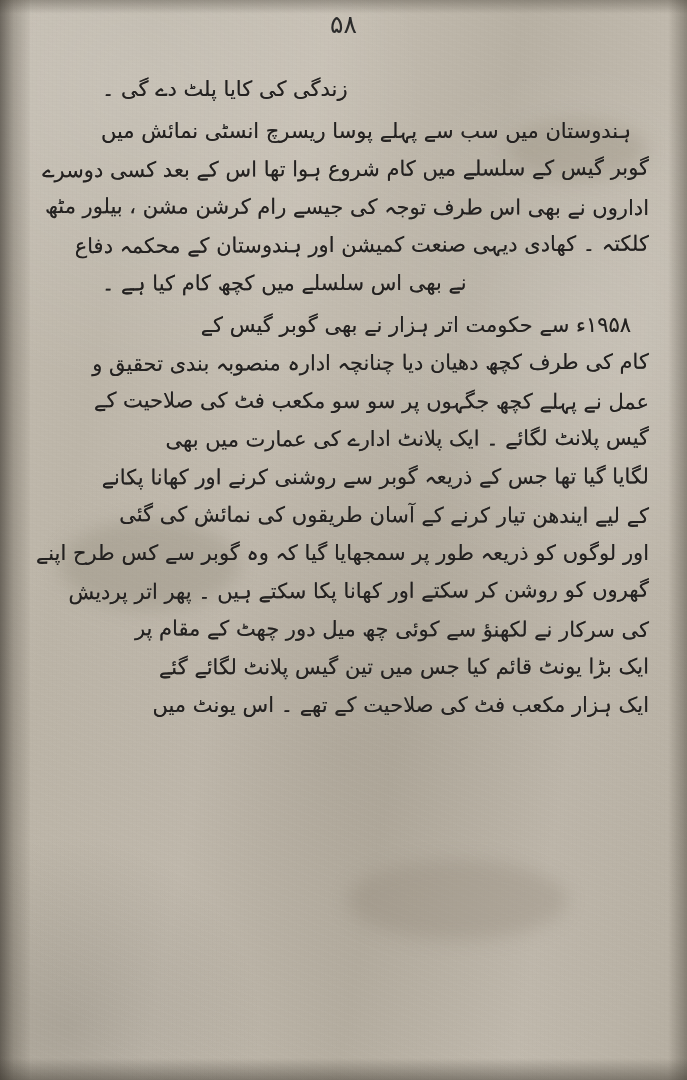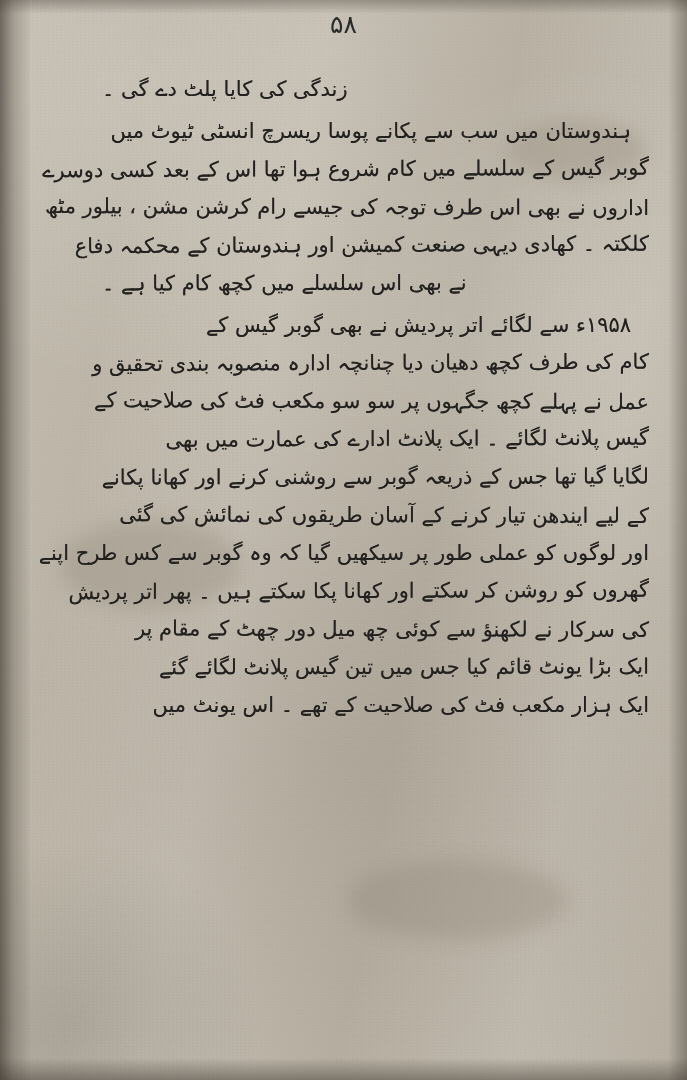--- a/index.html
+++ b/index.html
@@ -131,35 +131,35 @@
   <div class="content">
     <div class="folio">۵۸</div>
 
     <div class="body-text">
 
       <div class="para">
         <span class="line short-right">زندگی کی کایا پلٹ دے گی ۔</span>
       </div>
 
       <div class="para">
-        <span class="line indent-1">ہندوستان میں سب سے پکانے پوسا ریسرچ انسٹی ٹیوٹ میں</span>
+        <span class="line indent-1">ہندوستان میں سب سے پہلے پوسا ریسرچ انسٹی نمائش میں</span>
         <span class="line">گوبر گیس کے سلسلے میں کام شروع ہوا تھا اس کے بعد کسی دوسرے</span>
         <span class="line">اداروں نے بھی اس طرف توجہ کی جیسے رام کرشن مشن ، بیلور مٹھ</span>
         <span class="line">کلکتہ ۔ کھادی دیہی صنعت کمیشن اور ہندوستان کے محکمہ دفاع</span>
         <span class="line short-right">نے بھی اس سلسلے میں کچھ کام کیا ہے ۔</span>
       </div>
 
       <div class="para">
-        <span class="line indent-1">۱۹۵۸ء سے لگائے اتر پردیش نے بھی گوبر گیس کے</span>
+        <span class="line indent-1">۱۹۵۸ء سے حکومت اتر ہزار نے بھی گوبر گیس کے</span>
         <span class="line">کام کی طرف کچھ دھیان دیا چنانچہ ادارہ منصوبہ بندی تحقیق و</span>
         <span class="line">عمل نے پہلے کچھ جگہوں پر سو سو مکعب فٹ کی صلاحیت کے</span>
         <span class="line">گیس پلانٹ لگائے ۔ ایک پلانٹ ادارے کی عمارت میں بھی</span>
         <span class="line">لگایا گیا تھا جس کے ذریعہ گوبر سے روشنی کرنے اور کھانا پکانے</span>
         <span class="line">کے لیے ایندھن تیار کرنے کے آسان طریقوں کی نمائش کی گئی</span>
-        <span class="line">اور لوگوں کو عملی طور پر سیکھیں گیا کہ وہ گوبر سے کس طرح اپنے</span>
+        <span class="line">اور لوگوں کو ذریعہ طور پر سمجھایا گیا کہ وہ گوبر سے کس طرح اپنے</span>
         <span class="line">گھروں کو روشن کر سکتے اور کھانا پکا سکتے ہیں ۔ پھر اتر پردیش</span>
         <span class="line">کی سرکار نے لکھنؤ سے کوئی چھ میل دور چھٹ کے مقام پر</span>
         <span class="line">ایک بڑا یونٹ قائم کیا جس میں تین گیس پلانٹ لگائے گئے</span>
         <span class="line">ایک ہزار مکعب فٹ کی صلاحیت کے تھے ۔ اس یونٹ میں</span>
       </div>
 
     </div>
   </div>
 
   <div class="gutter-left"></div>

